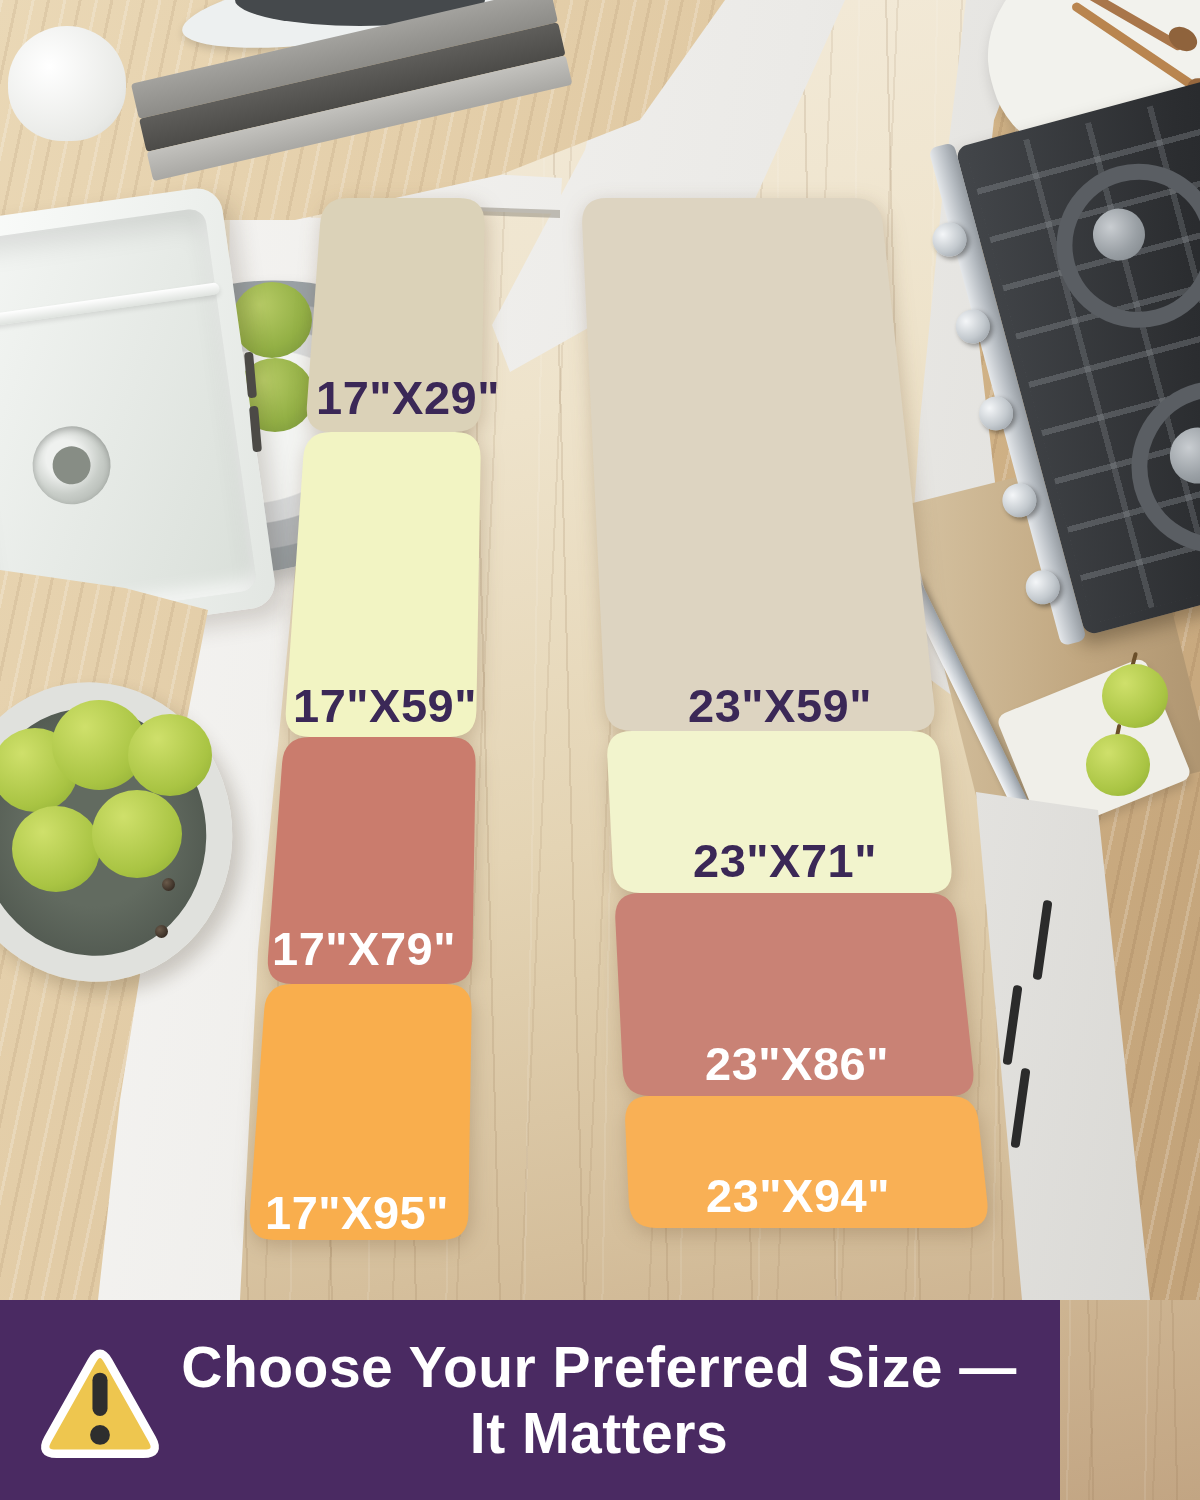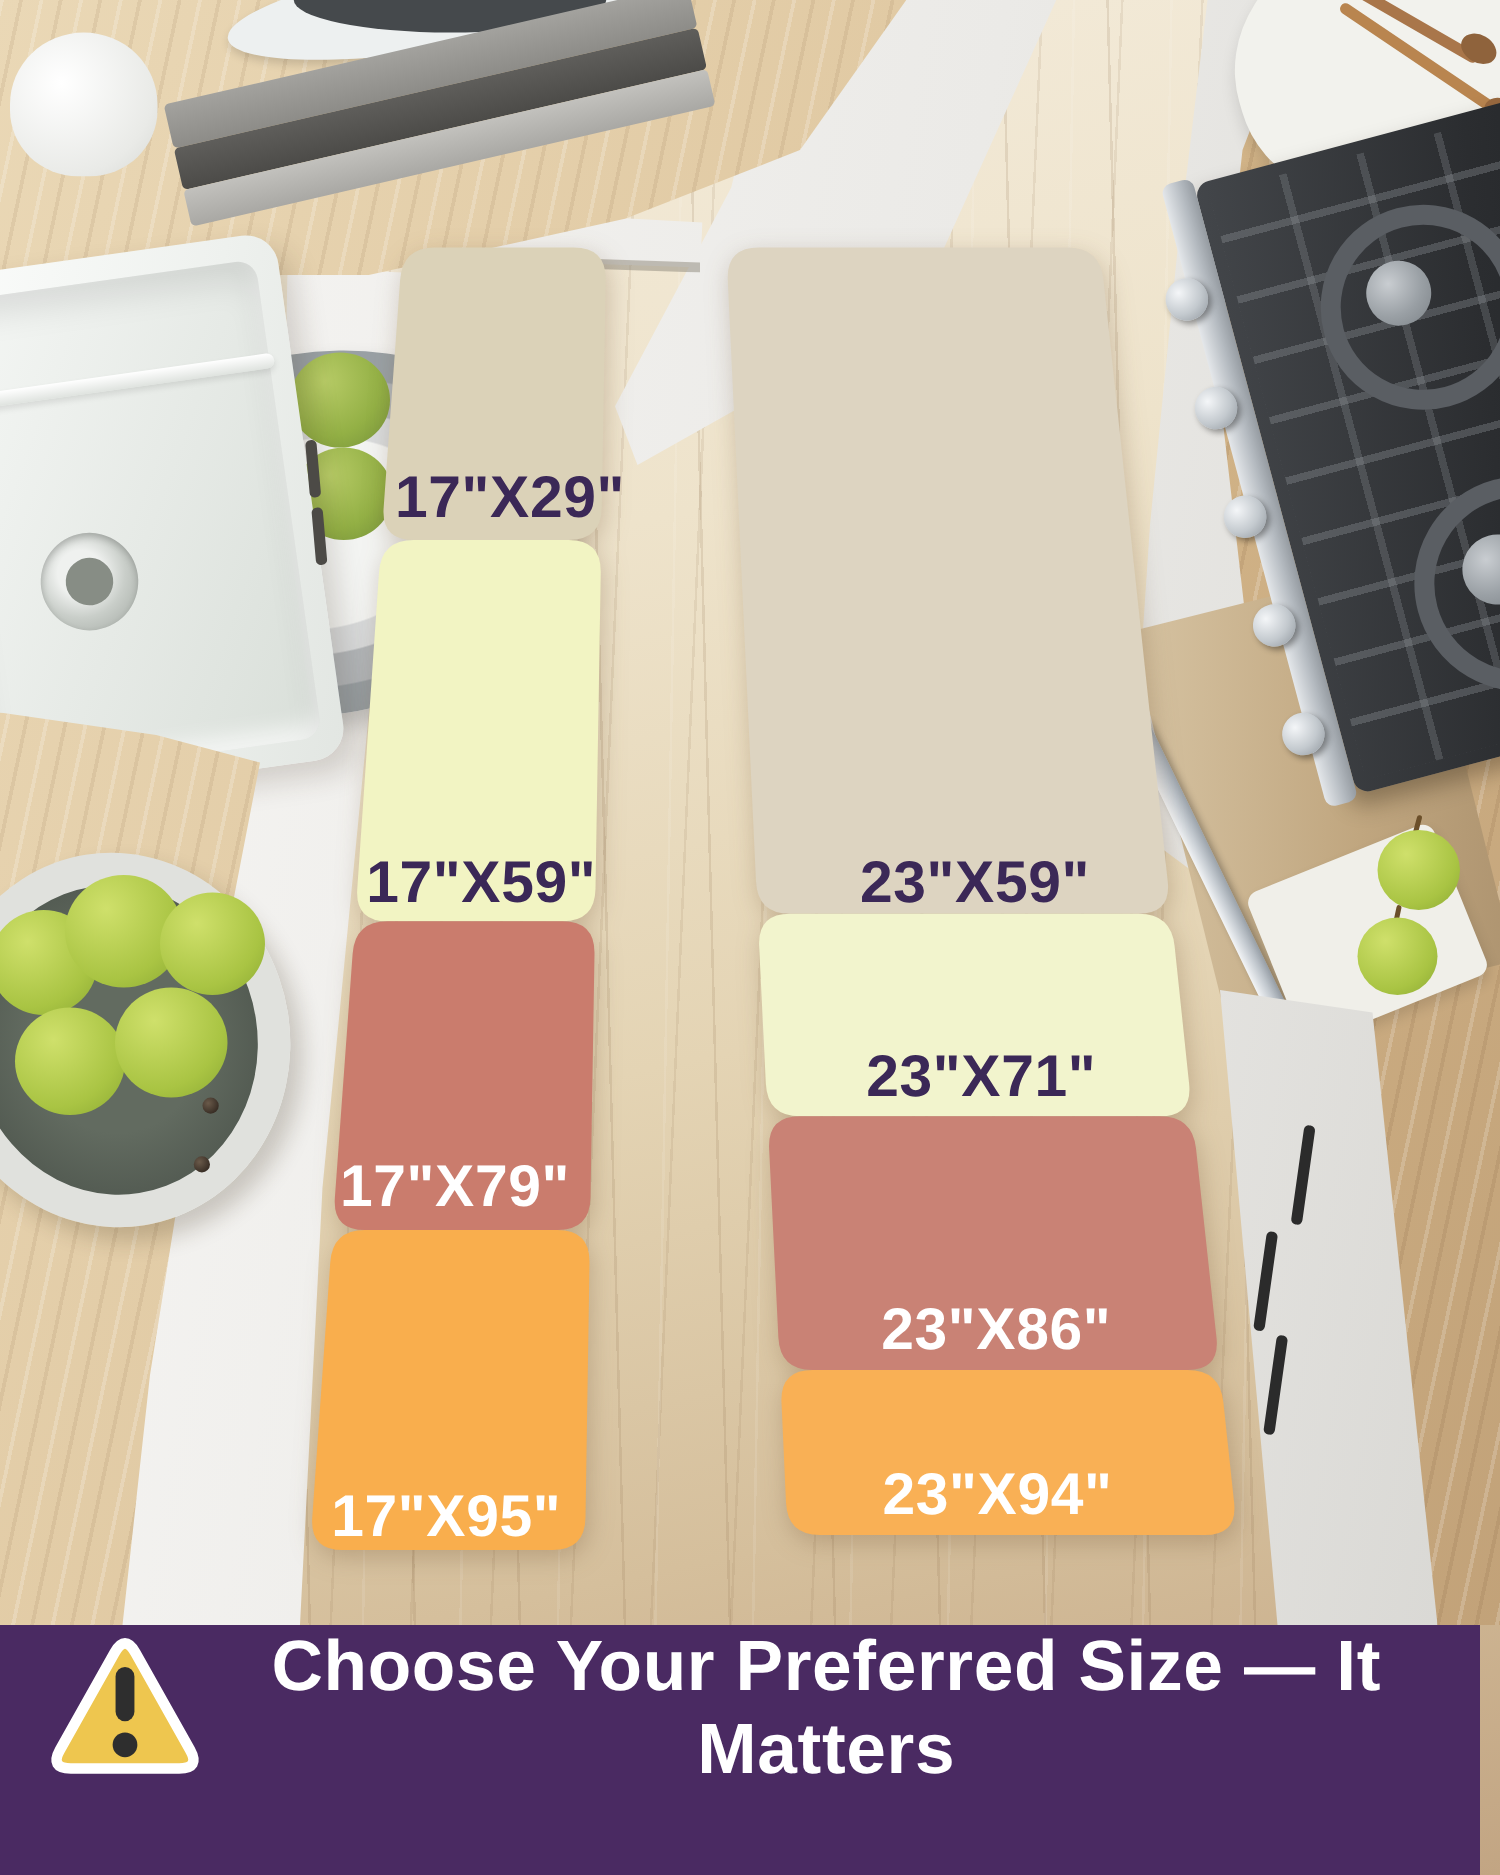--- a/index.html
+++ b/index.html
@@ -112,21 +112,21 @@
   .napkin{left:1014px;top:682px;width:160px;height:130px;transform:rotate(-22deg);border-radius:10px;
     background:#f0efe9;box-shadow:0 6px 10px rgba(0,0,0,.12);}
   .dh{width:9px;height:80px;border-radius:4px;background:#2b2b2b;transform:rotate(8deg);}
 
   
   .runners-svg{left:0;top:0;filter:drop-shadow(2px 6px 10px rgba(96,64,32,0.25));}
   .szl{position:absolute;transform:translate(-50%,-50%);font-weight:700;font-size:47px;
        letter-spacing:.5px;white-space:nowrap;}
 
   
-  .banner{left:0;top:1300px;width:1184px;height:200px;display:flex;align-items:flex-start;}
+  .banner{left:0;top:1300px;width:1060px;height:200px;display:flex;align-items:center;}
   .warn{margin-left:34px;width:132px;height:122px;flex:0 0 auto;}
   .banner-text{flex:1;text-align:center;font-size:57px;font-weight:700;
                padding-right:28px;letter-spacing:.5px;}
 </style>
 </head>
 <body>
 
 <div class="canvas">
 
   <div class="abs floor shape"></div>

